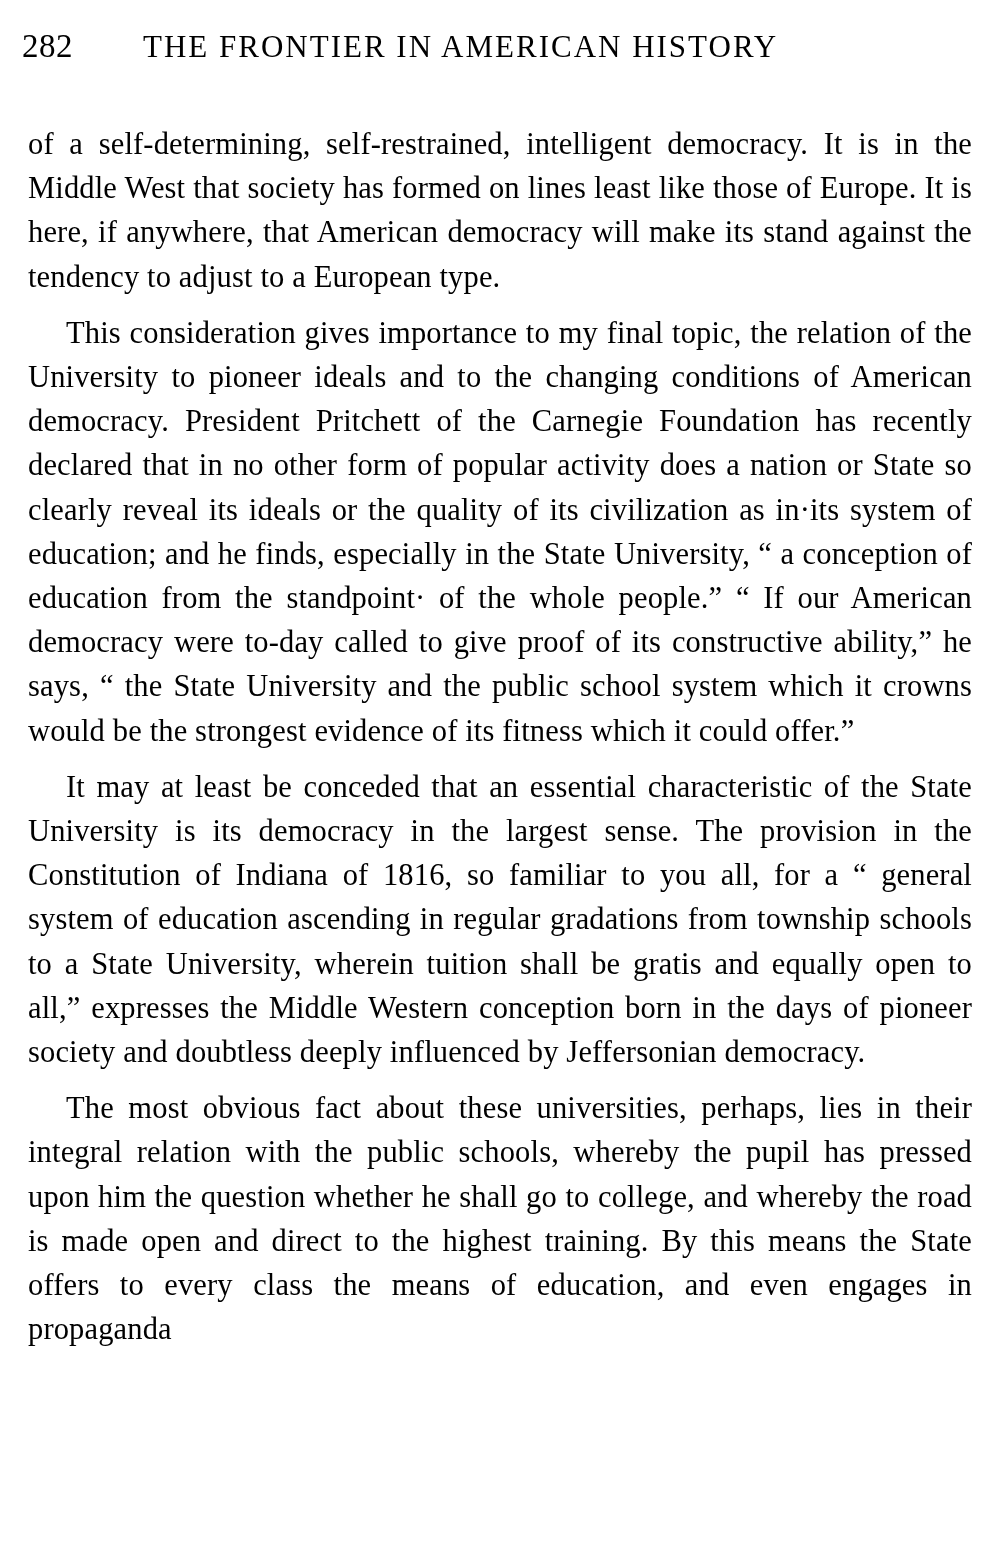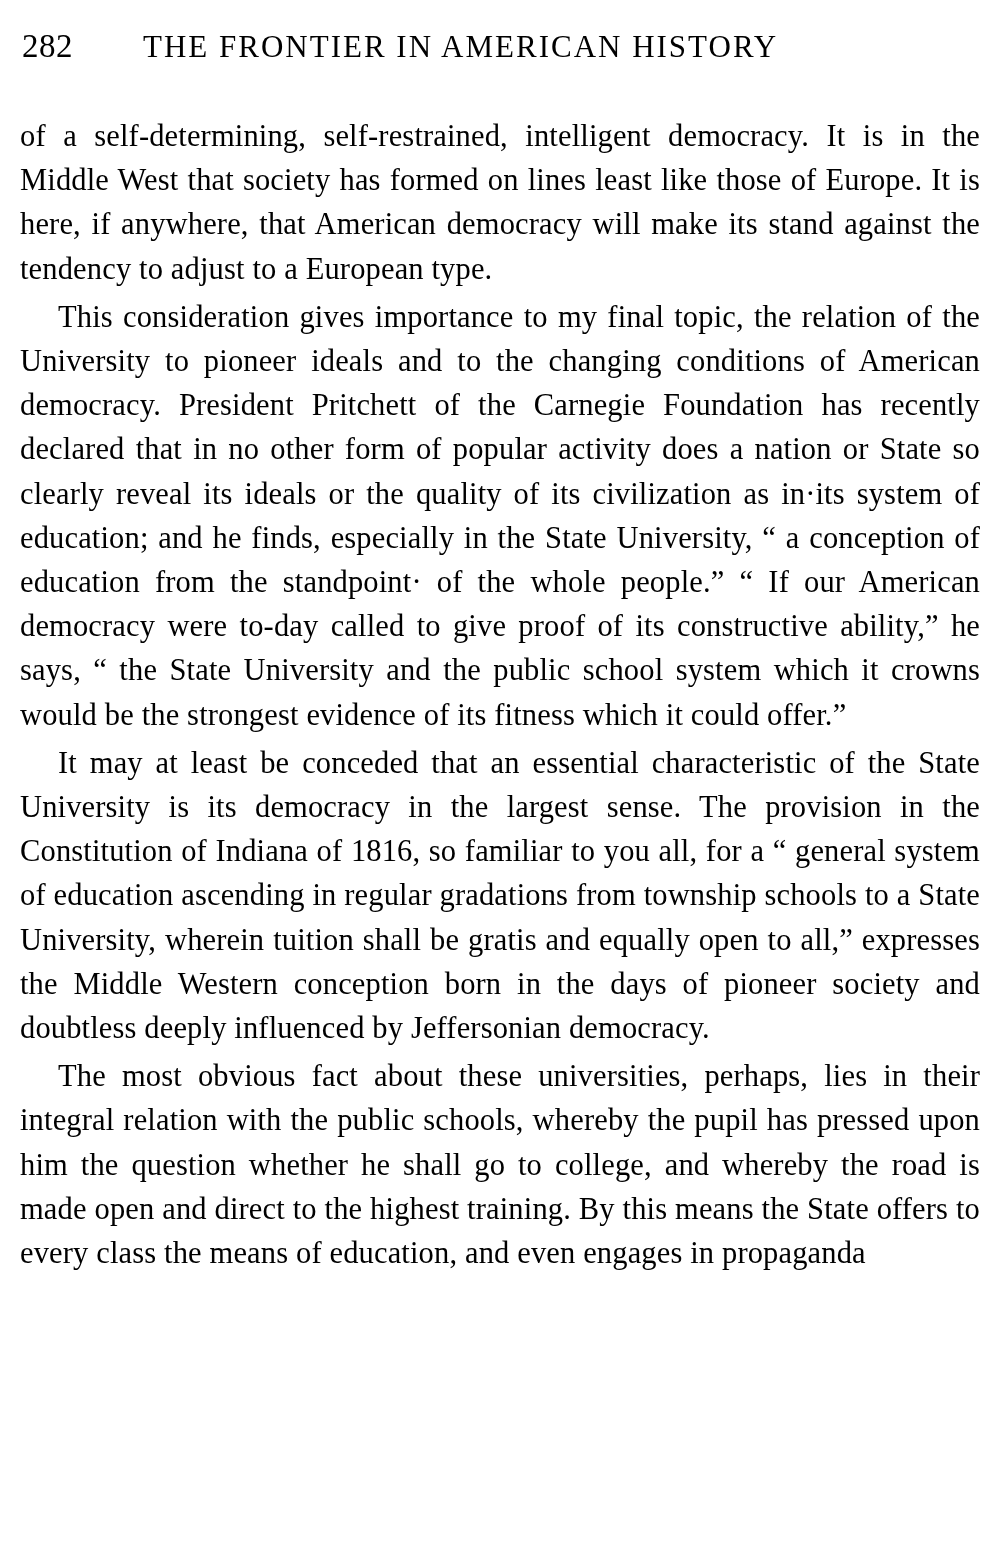--- a/index.html
+++ b/index.html
@@ -50,21 +50,21 @@
     top: 96px;
     left: 16px;
     width: 968px;
     font-size: 30.5px;
     line-height: 44.2px;
     text-align: justify;
     text-justify: inter-word;
     letter-spacing: 0.15px;
   }
   .body-text p {
-    margin: 4px;
+    margin: 12px;
   }
   .body-text p.indent {
     text-indent: 38px;
   }
   
   .body-text, .header {
     -webkit-font-smoothing: antialiased;
   }
 </style>
 </head>

